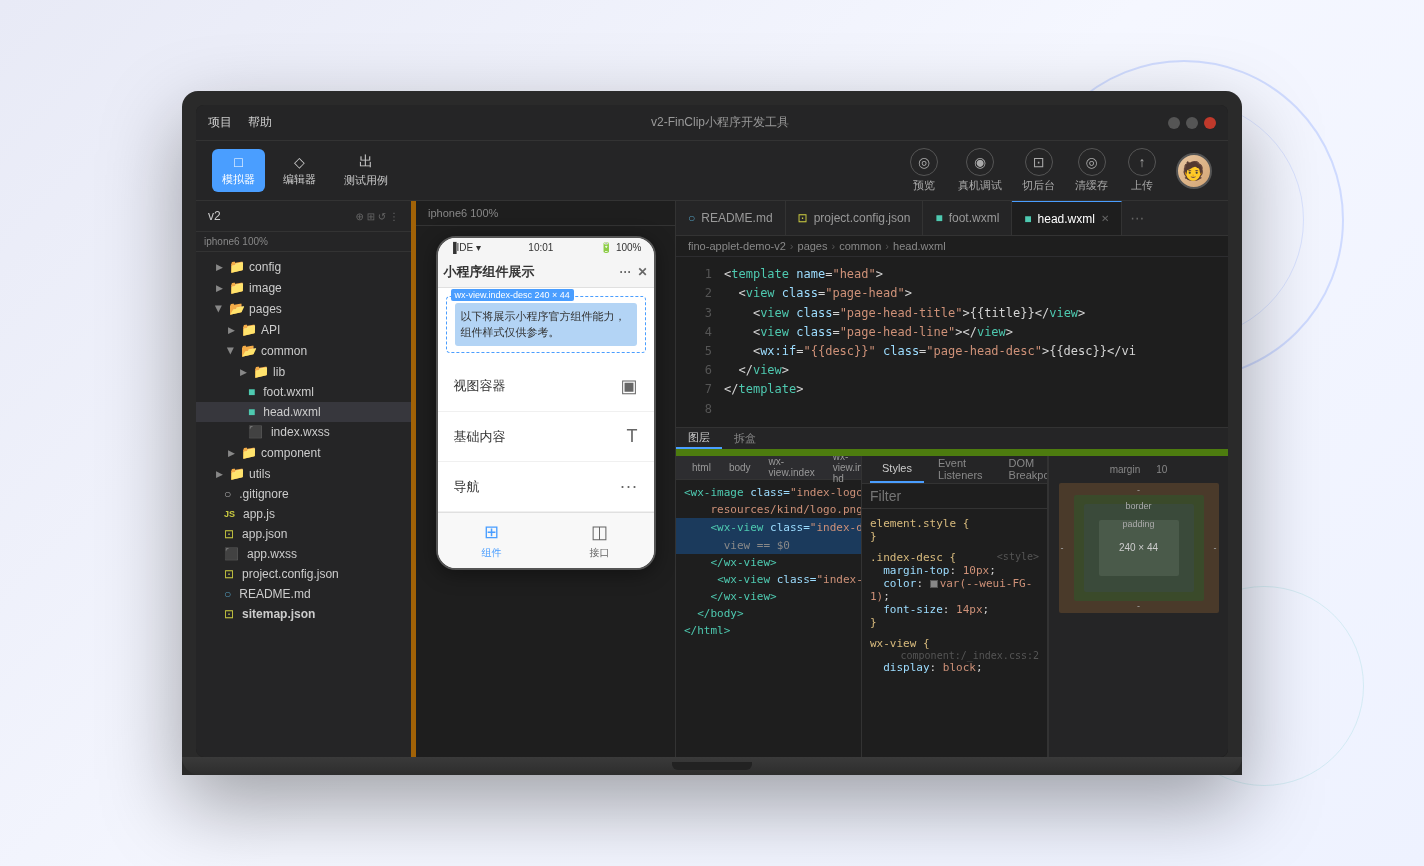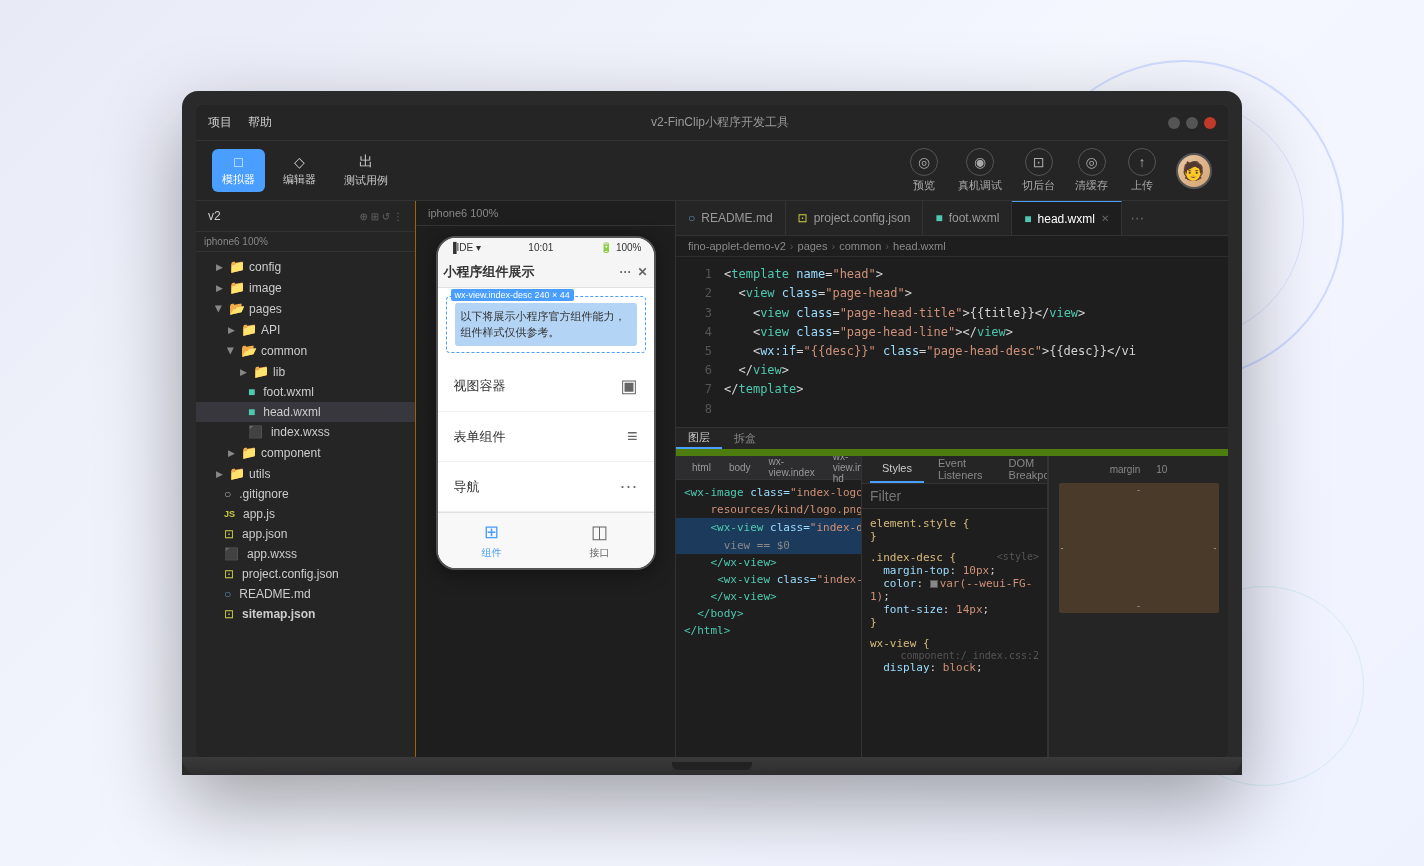--- a/index.html
+++ b/index.html
@@ -199,21 +199,21 @@
     .main-layout {
       display: flex;
       flex: 1;
       overflow: hidden;
     }
 
     
     .sidebar {
       width: 220px;
       background: #252526;
-      border-right: 1px solid #a16207;
+      border-right: 5px solid #a16207;
       display: flex;
       flex-direction: column;
       overflow: hidden;
       flex-shrink: 0;
     }
 
     .sidebar-header {
       padding: 8px 12px;
       font-size: 12px;
       color: #ccc;
@@ -867,22 +867,22 @@
                       <span>wx-view.index-desc</span> <span>240 × 44</span>
                     </span>
                     <div class="element-content">以下将展示小程序官方组件能力，组件样式仅供参考。</div>
                   </div>
 
                   <div class="phone-list-item">
                     <span>视图容器</span>
                     <span class="item-icon">▣</span>
                   </div>
                   <div class="phone-list-item">
-                    <span>表单组件</span>
-                    <span class="item-icon">≡</span>
+                    <span>基础内容</span>
+                    <span class="item-icon">T</span>
                   </div>
                   <div class="phone-list-item">
                     <span>导航</span>
                     <span class="item-icon">···</span>
                   </div>
                 </div>
                 <div class="phone-tab-bar">
                   <div class="phone-tab active">
                     <span class="tab-icon">⊞</span>
                     <span>组件</span>
@@ -1051,20 +1051,27 @@
                   <div class="box-model-label">
                     <span>margin</span>
                     <span>10</span>
                   </div>
                   <div class="box-model-diagram">
                     <div class="bm-margin">
                       <span class="bm-number bm-top">-</span>
                       <span class="bm-number bm-bottom-n">-</span>
                       <span class="bm-number bm-left">-</span>
                       <span class="bm-number bm-right">-</span>
+                      <div class="bm-border">
+                        <span style="position:absolute; font-size:9px; color:#aaa; top:18px; left:50%; transform:translateX(-50%);">border</span>
+                        <div class="bm-padding">
+                          <span style="position:absolute; font-size:9px; color:#aaa; top:36px; left:50%; transform:translateX(-50%);">padding</span>
+                          <div class="bm-content">240 × 44</div>
+                        </div>
+                      </div>
                     </div>
                   </div>
                 </div>
 
               </div>
             </div>
 
           </div>
         </div>
       </div>

